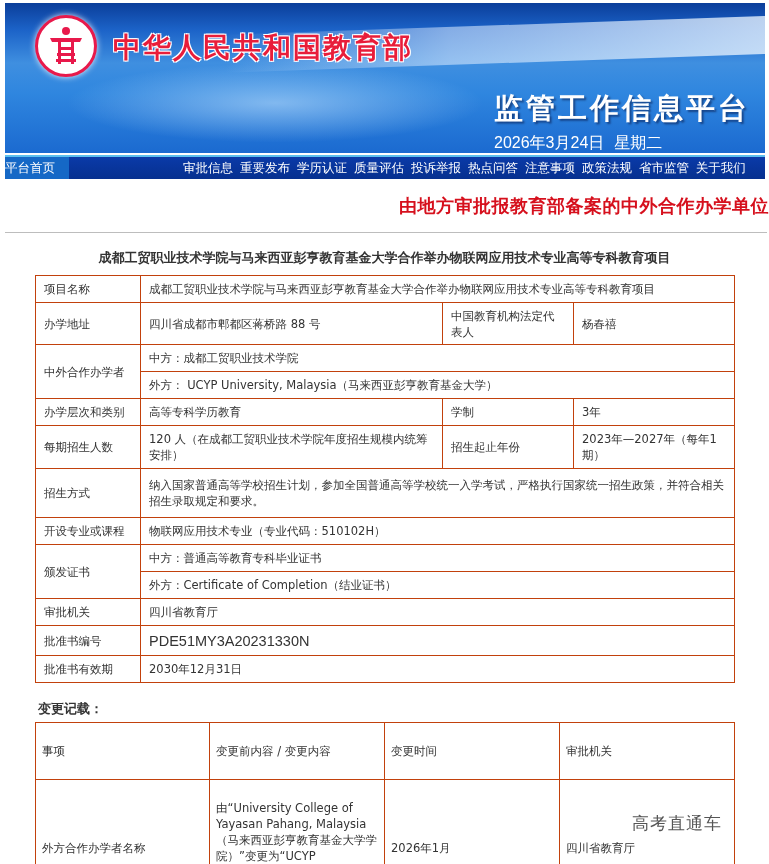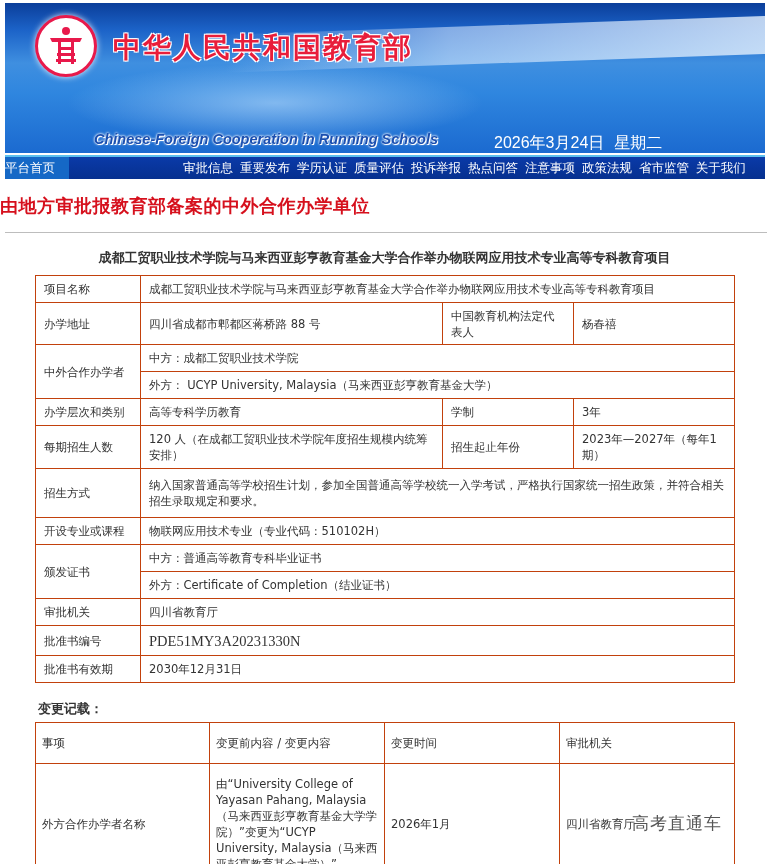--- a/index.html
+++ b/index.html
@@ -63,43 +63,43 @@
     color: #fff; font-size: 12.5px; line-height: 22px; text-align: left;
   }
   .nav-links {
     position: absolute; left: 153px; top: 0; height: 22px; line-height: 22px;
     color: #fff; font-size: 12.5px; white-space: nowrap; margin-left: 25px;
   }
   .nav-links span { margin-right: 3px; }
 
   
   .page-title {
-    position: absolute; left: 0; width: 769px; top: 194px; text-align: left;
+    position: absolute; left: 0; width: 769px; top: 194px; text-align: right;
     font-size: 18px; font-weight: bold; color: #d6101d; letter-spacing: 0.5px;
   }
   .divider {
     position: absolute; left: 5px; top: 232px; width: 762px; height: 1px; background: #bdbdbd;
   }
   .project-title {
     position: absolute; left: 0; width: 769px; top: 249px; text-align: center;
     font-size: 13px; color: #333; font-weight: bold;
   }
 
   
   table { border-collapse: collapse; position: absolute; font-size: 11.5px; color: #333; }
   td { border: 1px solid #c2410c; vertical-align: middle; padding: 3px 8px; line-height: 16px; }
   .info-table { left: 35px; top: 275px; width: 700px; }
   .info-table td.label { width: 105px; }
-  .approval-no { font-family: Liberation Serif, serif; font-size: 14.5px; }
+  .approval-no { font-family: Liberation Sans, sans-serif; font-size: 14.5px; }
 
   .changes-heading {
     position: absolute; left: 38px; top: 700px; font-size: 13px; font-weight: bold; color: #333;
   }
   .change-table { left: 35px; top: 722px; width: 700px; }
-  .change-table td { padding: 12px 6px; }
+  .change-table td { padding: 20px 6px; }
 
   .watermark {
     position: absolute; left: 632px; top: 812px; font-size: 17px; color: #555;
     letter-spacing: 1px;
   }
 </style>
 </head>
 <body>
 
 <div class="banner">
@@ -110,21 +110,21 @@
       <circle cx="22" cy="7" r="4" fill="#e8194b"></circle>
       <path d="M6 14 L38 14 L36 18 L8 18 Z" fill="#e8194b"></path>
       <rect x="14" y="18" width="3" height="22" fill="#e8194b"></rect>
       <rect x="27" y="18" width="3" height="22" fill="#e8194b"></rect>
       <rect x="14" y="23" width="16" height="3" fill="#e8194b"></rect>
       <rect x="13" y="29" width="18" height="3" fill="#e8194b"></rect>
       <rect x="12" y="35" width="20" height="3" fill="#e8194b"></rect>
     </svg>
   </div>
   <div class="ministry">中华人民共和国教育部</div>
-  <div class="eng-title">Chinese-Foreign Cooperation in Running Schools</div>
+  <div class="platform-title">监管工作信息平台</div>
   <div class="date-text">
     <span style="margin-left:0">2026年3月24日</span><span>星期二</span>
   </div>
 </div>
 
 <div class="navbar">
   <div class="nav-home">平台首页</div>
   <div class="nav-links">
     <span>审批信息</span>
     <span>重要发布</span>

